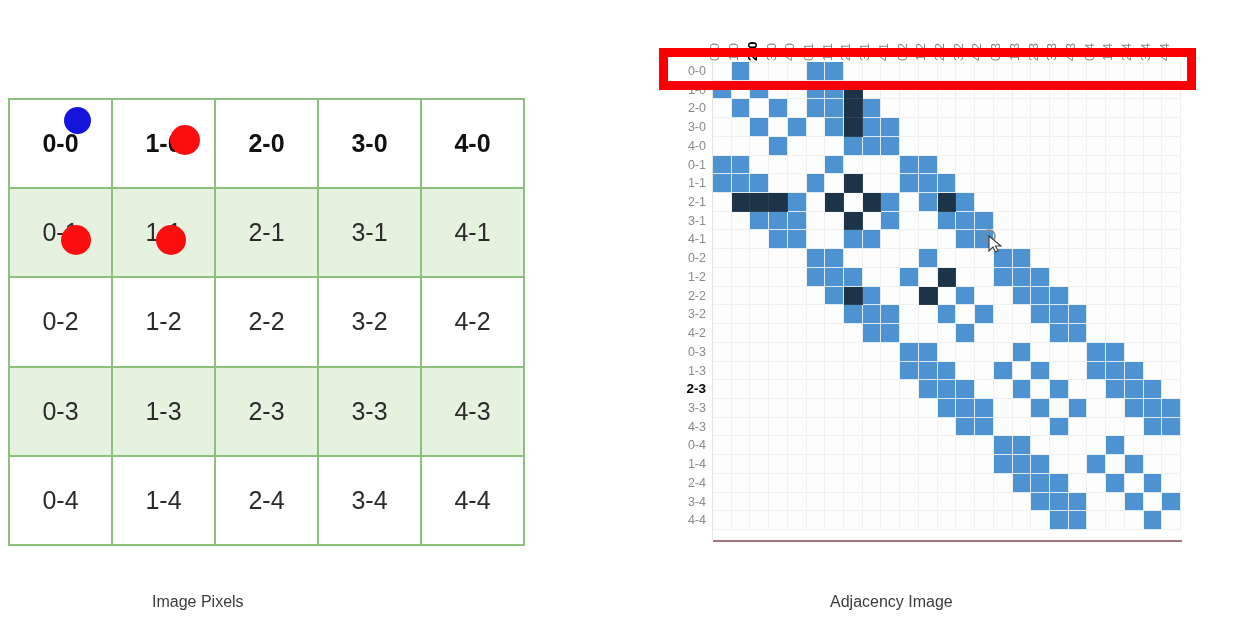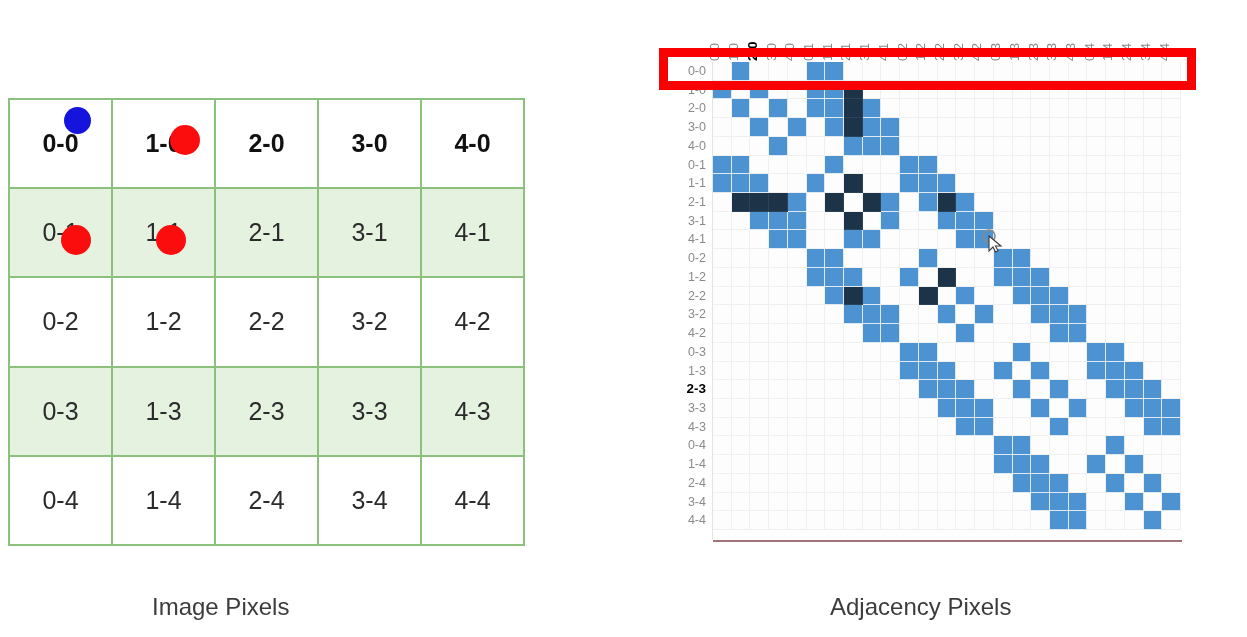--- a/index.html
+++ b/index.html
@@ -36,21 +36,21 @@
 
   .dot{
     position:absolute;
     border-radius:50%;
     pointer-events:none;
   }
 
   
   .caption{
     position:absolute;
-    font-size:24px;
+    font-size:16px;
     color:#3c3c3c;
     font-family:"Liberation Sans", sans-serif;
     white-space:nowrap;
   }
   #caption-left{ left:152px; top:593px; }
   #caption-right{ left:830px; top:593px; }
 
   
   #matrix-panel{
     position:absolute;
@@ -980,13 +980,13 @@
   <div id="matrix-baseline"></div>
 </div>
 
 <div id="row-highlight"></div>
 
 <svg id="cursor" viewBox="0 0 22 24" style="left: 982px; top: 229px;">
   <circle cx="7" cy="7" r="6" fill="none" stroke="#888" stroke-width="1.6"></circle>
   <path d="M7 7 L7 22 L11 18 L13.5 23 L16 21.8 L13.5 17 L19 17 Z" fill="#ffffff" stroke="#3a3a3a" stroke-width="1.1"></path>
 </svg>
 
-<div class="caption" id="caption-right">Adjacency Pixels</div>
+<div class="caption" id="caption-right">Adjacency Image</div>
 
 </body></html>

